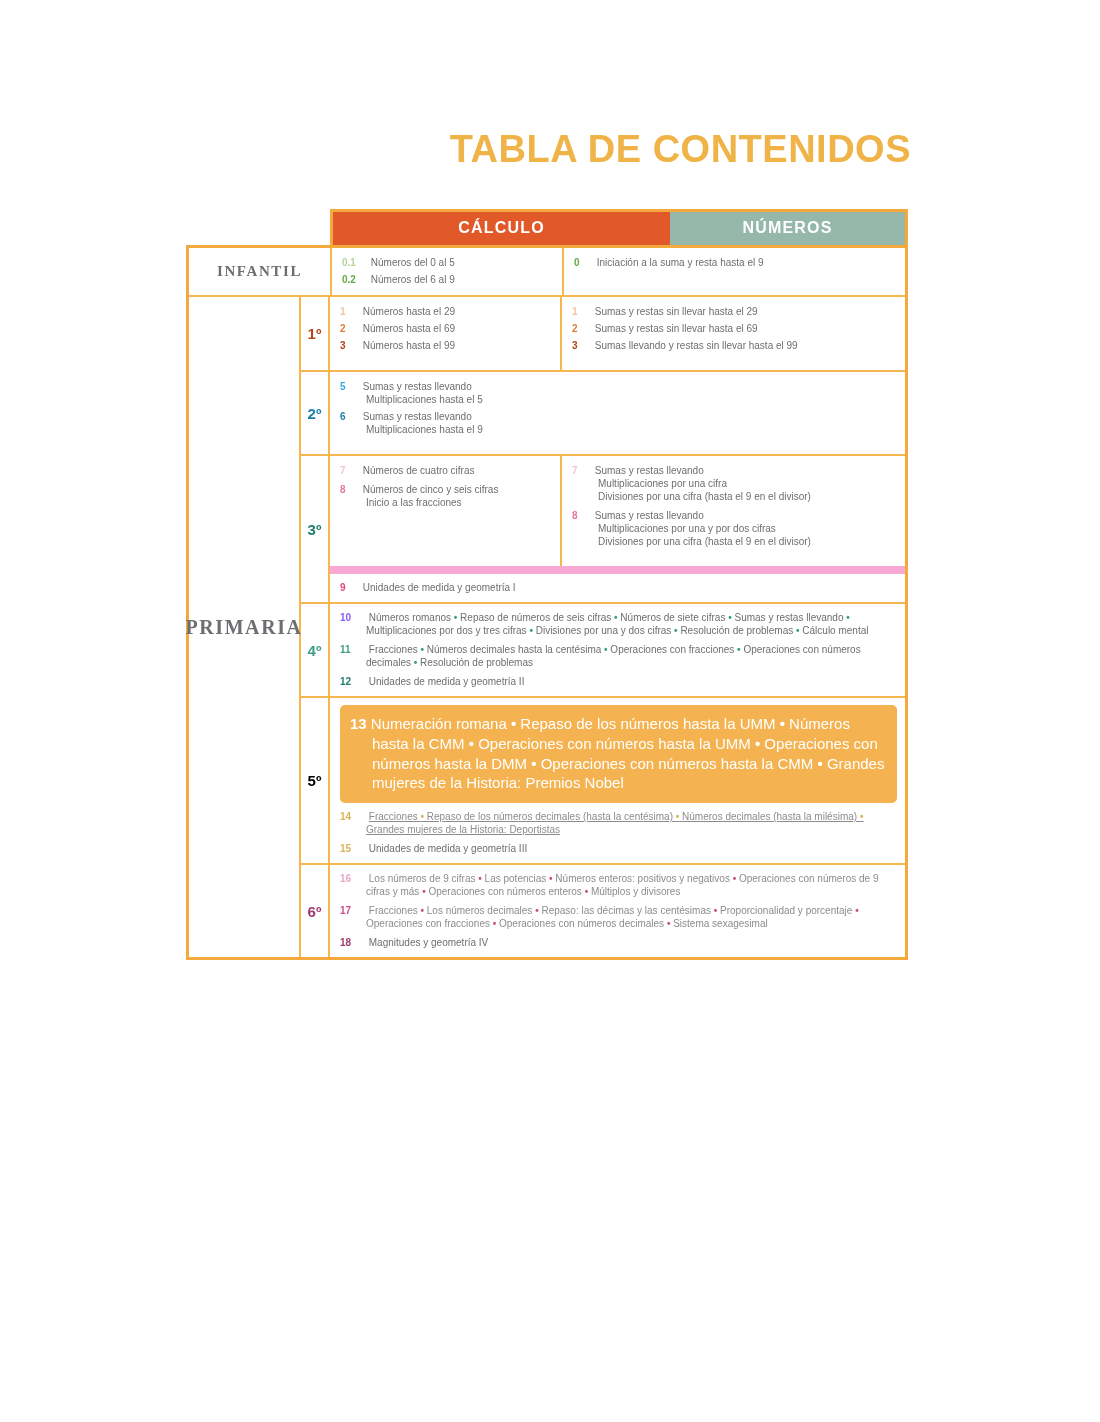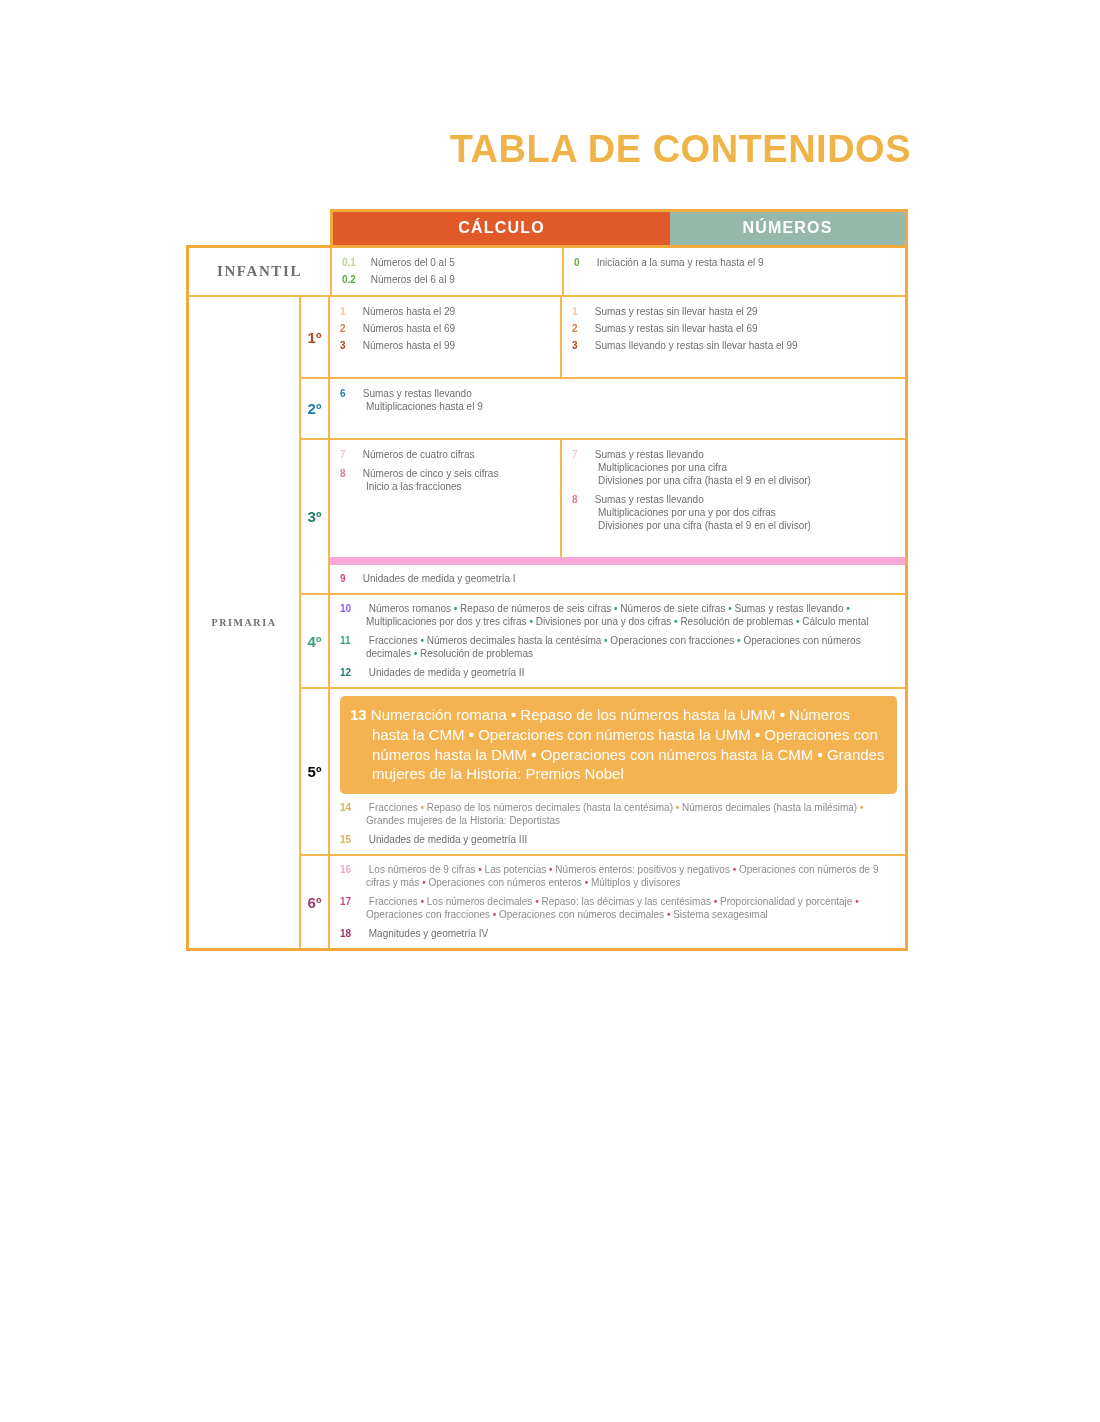--- a/index.html
+++ b/index.html
@@ -89,21 +89,21 @@
   .col-num {
     width: 232px;
     flex: 0 0 232px;
     border-right: 2px solid #f6b74f;
     box-sizing: border-box;
     padding: 8px 8px 9px 10px;
   }
   .col-calc {
     flex: 1;
     box-sizing: border-box;
-    padding: 8px 8px 25px 10px;
+    padding: 8px 8px 18px 10px;
   }
 
   
   .infantil-label {
     width: 143px;
     flex: 0 0 143px;
     display: flex;
     align-items: center;
     justify-content: center;
     font-size: 15px;
@@ -116,21 +116,21 @@
   }
 
   
   .primaria-wrap { display: flex; }
   .primaria-label {
     width: 112px;
     flex: 0 0 112px;
     display: flex;
     align-items: center;
     justify-content: center;
-    font-size: 10px;
+    font-size: 20px;
     font-weight: bold;
     letter-spacing: 1.6px;
     color: #6d6e71;
     font-family: "Liberation Serif", serif;
     border-right: 2px solid #f6b74f;
     box-sizing: border-box;
   }
   .primaria-rows { flex: 1; }
   .grade-band { display: flex; }
   .grade-band + .grade-band { border-top: 2px solid #f6b74f; }
@@ -251,20 +251,25 @@
                 <span>Sumas llevando y restas sin llevar hasta el 99</span>
               </div>
             </div>
           </div>
         </div>
 
         <div class="grade-band">
           <div class="grade-label" style="color:#1a7ea8">2º</div>
           <div class="cols">
             <div class="col-calc">
+              <div class="entry tight">
+                <span class="num" style="color:#38a8d8">5</span>
+                <span>Sumas y restas llevando</span>
+                <span class="sub">Multiplicaciones hasta el 5</span>
+              </div>
               <div class="entry tight">
                 <span class="num" style="color:#1a7ea8">6</span>
                 <span>Sumas y restas llevando</span>
                 <span class="sub">Multiplicaciones hasta el 9</span>
               </div>
             </div>
           </div>
         </div>
 
         <div class="grade-band">
@@ -326,21 +331,21 @@
 
         <div class="grade-band">
           <div class="grade-label" style="color:#000000">5º</div>
           <div style="flex:1;" class="fullwidth-row">
             <div class="entry-highlight">
               <span class="num">13</span>
               <span>Numeración romana <span class="bullet" style="color: rgb(255, 255, 255);">•</span> Repaso de los números hasta la UMM <span class="bullet" style="color: rgb(255, 255, 255);">•</span> Números hasta la CMM <span class="bullet" style="color: rgb(255, 255, 255);">•</span> Operaciones con números hasta la UMM <span class="bullet" style="color: rgb(255, 255, 255);">•</span> Operaciones con números hasta la DMM <span class="bullet" style="color: rgb(255, 255, 255);">•</span> Operaciones con números hasta la CMM <span class="bullet" style="color: rgb(255, 255, 255);">•</span> Grandes mujeres de la Historia: Premios Nobel</span>
             </div>
             <div class="entry">
               <span class="num wide" style="color:#d8b35a">14</span>
-              <span style="color:#8c8c8c;">Fracciones <span class="bullet" style="color: rgb(216, 179, 90);">•</span> Repaso de los números decimales (hasta la centésima) <span class="bullet" style="color: rgb(216, 179, 90);">•</span> Números decimales (hasta la milésima) <span class="bullet" style="color: rgb(216, 179, 90);">•</span> Grandes mujeres de la Historia: Deportistas</span>
+              <span style="color:#8c8c8c;text-decoration:underline;">Fracciones <span class="bullet" style="color: rgb(216, 179, 90);">•</span> Repaso de los números decimales (hasta la centésima) <span class="bullet" style="color: rgb(216, 179, 90);">•</span> Números decimales (hasta la milésima) <span class="bullet" style="color: rgb(216, 179, 90);">•</span> Grandes mujeres de la Historia: Deportistas</span>
             </div>
             <div class="entry">
               <span class="num wide" style="color:#d8b35a">15</span>
               <span>Unidades de medida y geometría III</span>
             </div>
           </div>
         </div>
 
         <div class="grade-band">
           <div class="grade-label" style="color:#9e3a6e">6º</div>

